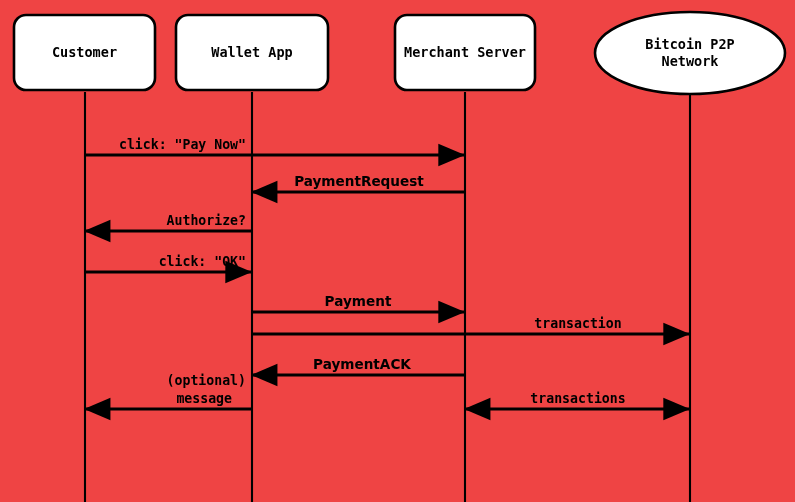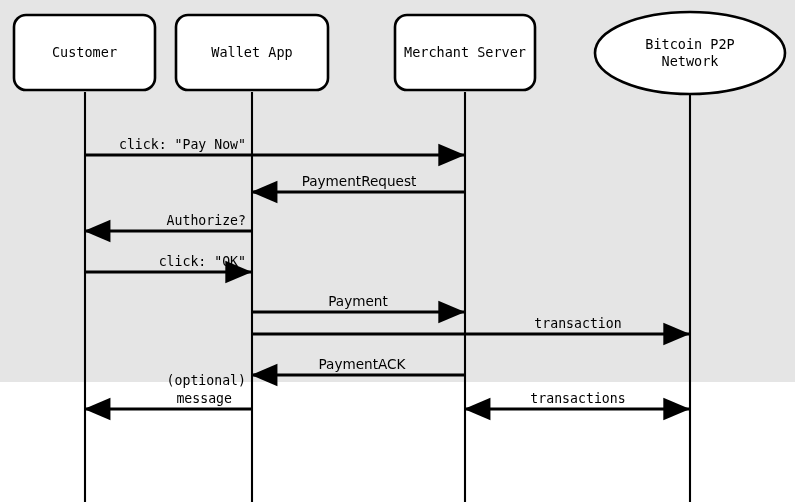--- a/index.html
+++ b/index.html
@@ -9,22 +9,23 @@
   }
   body {
     width: 795px;
     height: 502px;
     overflow: hidden;
     font-family: "DejaVu Sans Mono", monospace;
   }
   #diagram-root {
     position: relative;
     width: 795px;
-    height: 382px;
-    background: #e5e5e5;
+    height: 502px;
+    background: #ef4444;
+    font-weight: bold;
   }
   svg#seq-svg {
     display: block;
     width: 795px;
     height: 502px;
   }
   .actor-shape {
     fill: #ffffff;
     stroke: #000000;
     stroke-width: 2.6;

